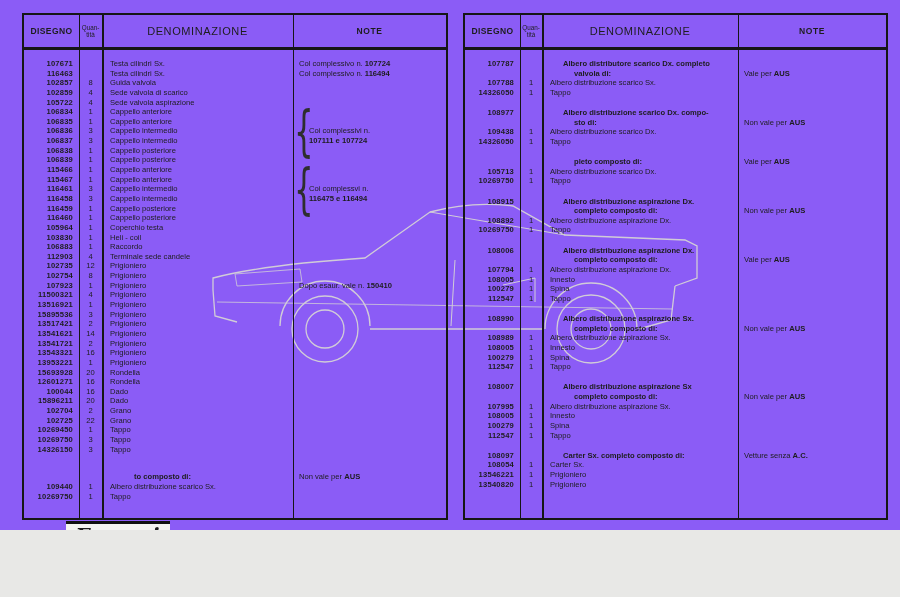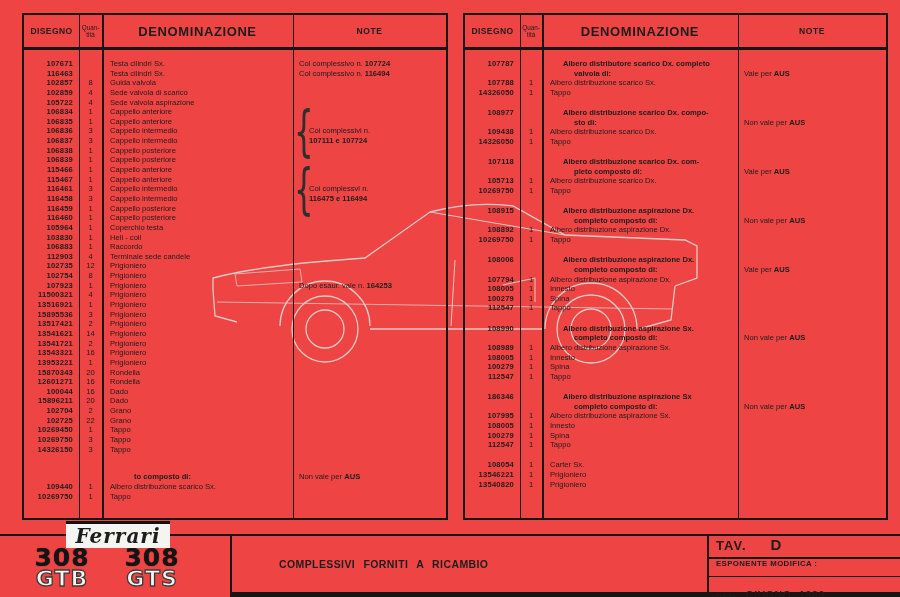--- a/index.html
+++ b/index.html
@@ -1,29 +1,29 @@
 <!DOCTYPE html>
 <html><head>
 <meta charset="utf-8">
 <style>
   html,body{margin:0;padding:0;background:#e8e8e6;}
-  #page{position:relative;width:900px;height:597px;background:#ef4444;overflow:hidden;
+  #page{position:relative;width:900px;height:530px;background:#8b5cf6;overflow:hidden;
         font-family:"Liberation Sans",sans-serif;color:#1d1d1d;}
   
   #car{position:absolute;left:205px;top:190px;width:500px;height:195px;z-index:0;}
   
   .ptable{position:absolute;top:13px;height:507px;border:2px solid #161616;background:transparent;z-index:1;box-sizing:border-box;}
   #t-left{left:22px;width:426px;}
   #t-right{left:463px;width:425px;}
   .thead{display:flex;height:35px;border-bottom:3px solid #161616;box-sizing:border-box;align-items:center;}
   .thead .hc{display:flex;align-items:center;justify-content:center;height:100%;box-sizing:border-box;}
   .h-dis{width:55px;font-weight:bold;font-size:8.5px;letter-spacing:.4px;}
   .h-quan{flex-direction:column;font-size:6.3px;line-height:7px;}
   #t-left .h-quan{width:23px;} #t-right .h-quan{width:22px;}
-  .h-den{flex:1;font-weight:bold;font-size:13px;letter-spacing:.6px;}
+  .h-den{flex:1;font-weight:normal;font-size:11px;letter-spacing:.6px;}
   .h-note{font-weight:bold;font-size:8.5px;letter-spacing:.6px;}
   #t-left .h-note{width:153px;} #t-right .h-note{width:148px;}
   .vline{position:absolute;top:0;bottom:0;width:1px;background:#161616;}
   #t-left .v1{left:55px}#t-left .v2{left:78px;width:2px}#t-left .v3{left:269px}
   #t-right .v1{left:55px}#t-right .v2{left:77px;width:2px}#t-right .v3{left:273px}
   .tbody{padding-top:9px;position:relative;}
   .row{display:flex;height:9.65px;line-height:9.5px;font-size:7.6px;}
   .row.sp{height:10.5px}.row.sp2{height:18px}
   .cd{width:55px;text-align:right;padding-right:6px;font-weight:bold;letter-spacing:.2px;box-sizing:border-box;}
   #t-left .cq{width:23px}#t-right .cq{width:22px}
@@ -262,21 +262,21 @@
           <span class="cd">102754</span>
           <span class="cq">8</span>
           <span class="cn">Prigioniero</span>
           <span class="cnote"><span></span><b></b></span>
         </div>
 
         <div class="row">
           <span class="cd">107923</span>
           <span class="cq">1</span>
           <span class="cn">Prigioniero</span>
-          <span class="cnote"><span>Dopo esaur. vale n. </span><b>164253</b></span>
+          <span class="cnote"><span>Dopo esaur. vale n. </span><b>150410</b></span>
         </div>
 
         <div class="row">
           <span class="cd">11500321</span>
           <span class="cq">4</span>
           <span class="cn">Prigioniero</span>
           <span class="cnote"><span></span><b></b></span>
         </div>
 
         <div class="row">
@@ -322,21 +322,21 @@
         </div>
 
         <div class="row">
           <span class="cd">13953221</span>
           <span class="cq">1</span>
           <span class="cn">Prigioniero</span>
           <span class="cnote"><span></span><b></b></span>
         </div>
 
         <div class="row">
-          <span class="cd">15870343</span>
+          <span class="cd">15693928</span>
           <span class="cq">20</span>
           <span class="cn">Rondella</span>
           <span class="cnote"><span></span><b></b></span>
         </div>
 
         <div class="row">
           <span class="cd">12601271</span>
           <span class="cq">16</span>
           <span class="cn">Rondella</span>
           <span class="cnote"><span></span><b></b></span>
@@ -500,26 +500,20 @@
           <span class="cnote"><span></span><b></b></span>
         </div>
 
         <div class="row sp">
           <span class="cd"></span>
           <span class="cq"></span>
           <span class="cn"></span>
           <span class="cnote"><span></span><b></b></span>
         </div>
 
-        <div class="row b">
-          <span class="cd">107118</span>
-          <span class="cq"></span>
-          <span class="cn">Albero distribuzione scarico Dx. com-</span>
-          <span class="cnote"><span></span><b></b></span>
-        </div>
 
         <div class="row b ind">
           <span class="cd"></span>
           <span class="cq"></span>
           <span class="cn">pleto composto di:</span>
           <span class="cnote"><span>Vale per </span><b>AUS</b></span>
         </div>
 
         <div class="row">
           <span class="cd">105713</span>
@@ -669,21 +663,21 @@
         </div>
 
         <div class="row sp">
           <span class="cd"></span>
           <span class="cq"></span>
           <span class="cn"></span>
           <span class="cnote"><span></span><b></b></span>
         </div>
 
         <div class="row b">
-          <span class="cd">186346</span>
+          <span class="cd">108007</span>
           <span class="cq"></span>
           <span class="cn">Albero distribuzione aspirazione Sx</span>
           <span class="cnote"><span></span><b></b></span>
         </div>
 
         <div class="row b ind">
           <span class="cd"></span>
           <span class="cq"></span>
           <span class="cn">completo composto di:</span>
           <span class="cnote"><span>Non vale per </span><b>AUS</b></span>
@@ -717,20 +711,26 @@
           <span class="cnote"><span></span><b></b></span>
         </div>
 
         <div class="row sp">
           <span class="cd"></span>
           <span class="cq"></span>
           <span class="cn"></span>
           <span class="cnote"><span></span><b></b></span>
         </div>
 
+        <div class="row b">
+          <span class="cd">108097</span>
+          <span class="cq"></span>
+          <span class="cn">Carter Sx. completo composto di:</span>
+          <span class="cnote"><span>Vetture senza </span><b>A.C.</b></span>
+        </div>
 
         <div class="row">
           <span class="cd">108054</span>
           <span class="cq">1</span>
           <span class="cn">Carter Sx.</span>
           <span class="cnote"><span></span><b></b></span>
         </div>
 
         <div class="row">
           <span class="cd">13546221</span>

